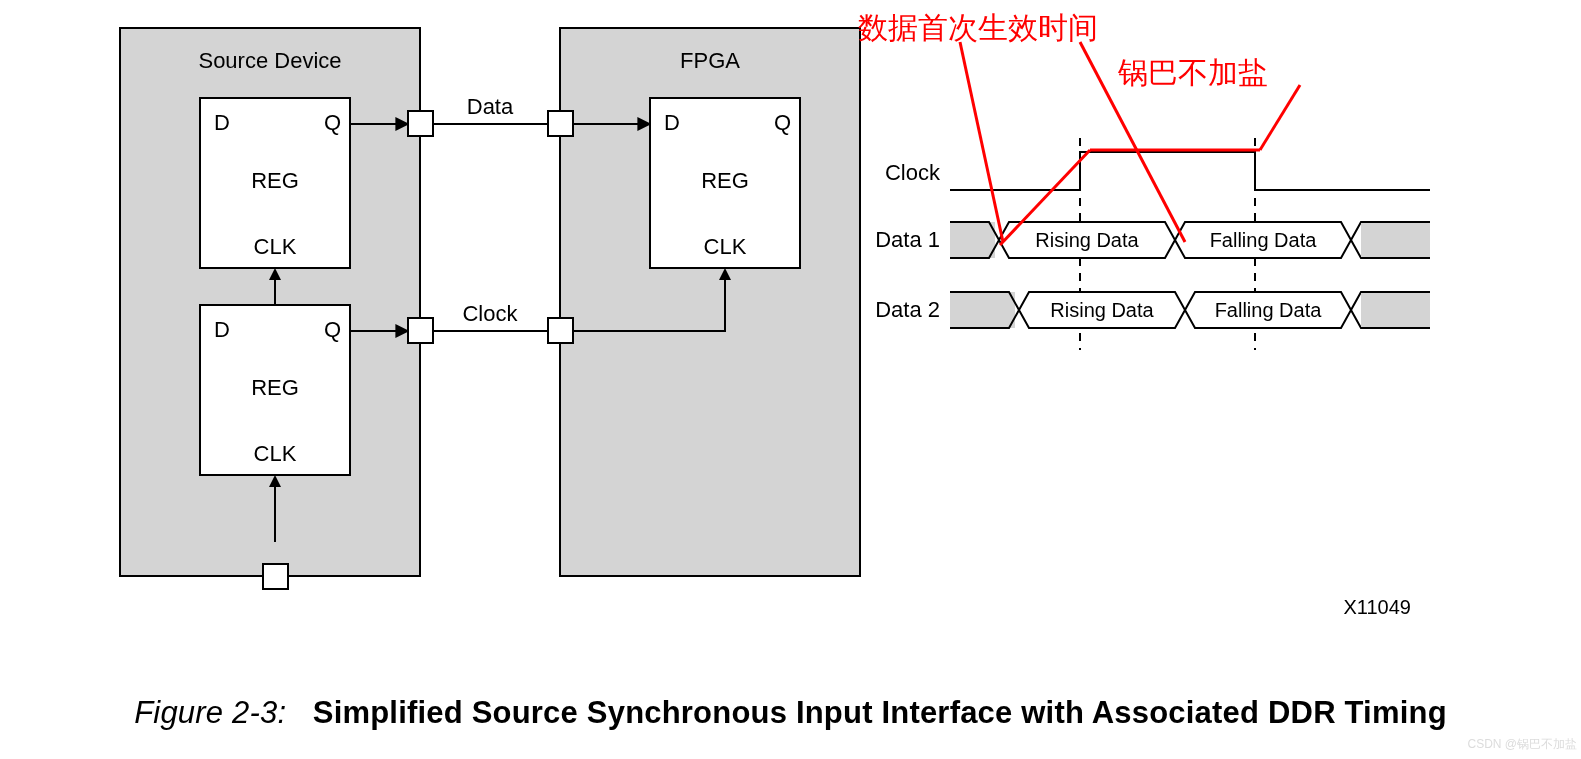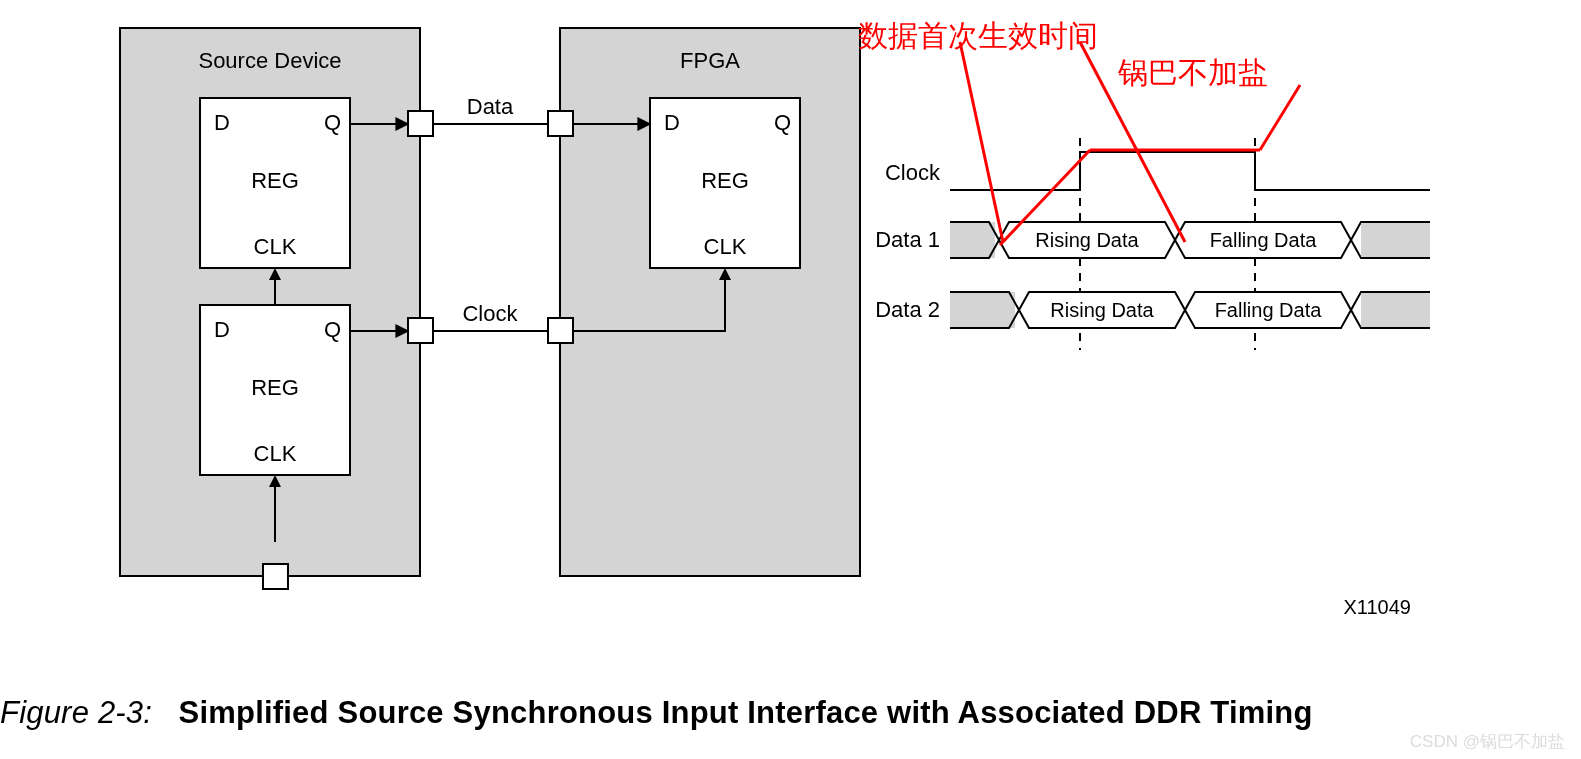--- a/index.html
+++ b/index.html
@@ -9,37 +9,37 @@
     width:1581px;
     height:759px;
     position:relative;
     color:#000;
   }
   svg{display:block}
   .cap{
     position:absolute;
     left:0;right:0;
     bottom:28px;
-    text-align:left;
+    text-align:center;
     font-size:31px;
     letter-spacing:.2px;
   }
   .cap .f{font-style:italic;font-weight:400}
   .cap .b{font-weight:700}
   .xref{
     position:absolute;
     right:170px;
     bottom:140px;
     font-size:20px;
     text-align:right;
   }
   .watermark{
     position:absolute;
-    right:16px;bottom:6px;
-    font-size:17px;
+    right:4px;bottom:6px;
+    font-size:12px;
     color:#dcdcdc;
   }
   .anno{
     position:absolute;
     color:#ff0000;
     font-size:30px;
     font-family:"SimSun","Songti SC",serif;
     white-space:nowrap;
   }
 </style>
@@ -145,21 +145,21 @@
     <polygon points="315,190 325,172 471,172 481,190 471,208 325,208" fill="#fff" stroke="#000" stroke-width="2"></polygon>
     <text x="398" y="197" font-size="20" text-anchor="middle">Falling Data</text>
     <polyline points="481,190 491,172 560,172" fill="none" stroke="#000" stroke-width="2"></polyline>
     <polyline points="481,190 491,208 560,208" fill="none" stroke="#000" stroke-width="2"></polyline>
     <rect x="491" y="173" width="69" height="34" fill="#d4d4d4"></rect>
     <polyline points="491,172 560,172" fill="none" stroke="#000" stroke-width="2"></polyline>
     <polyline points="491,208 560,208" fill="none" stroke="#000" stroke-width="2"></polyline>
   </g>
 </svg>
 
-<div class="anno" style="left:858px;top:16px">数据首次生效时间</div>
+<div class="anno" style="left:858px;top:8px">数据首次生效时间</div>
 <div class="anno" style="left:1118px;top:53px">锅巴不加盐</div>
 
 <svg width="1581" height="400" style="position:absolute;left:0;top:0;pointer-events:none">
 
   <line x1="960" y1="42" x2="1003" y2="242" stroke="#ff0000" stroke-width="3"></line>
   <line x1="1080" y1="42" x2="1185" y2="242" stroke="#ff0000" stroke-width="3"></line>
 
   <line x1="1090" y1="150" x2="1000" y2="245" stroke="#ff0000" stroke-width="3"></line>
   <line x1="1090" y1="150" x2="1260" y2="150" stroke="#ff0000" stroke-width="3"></line>
 

